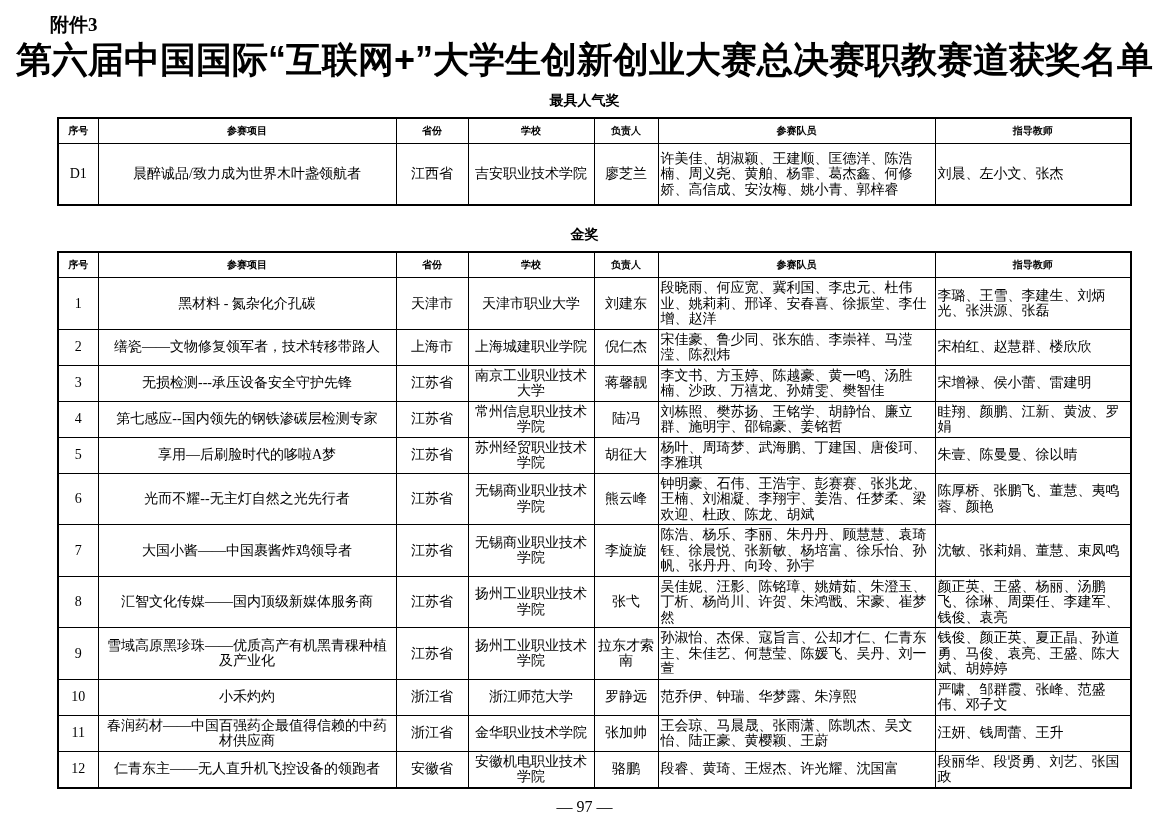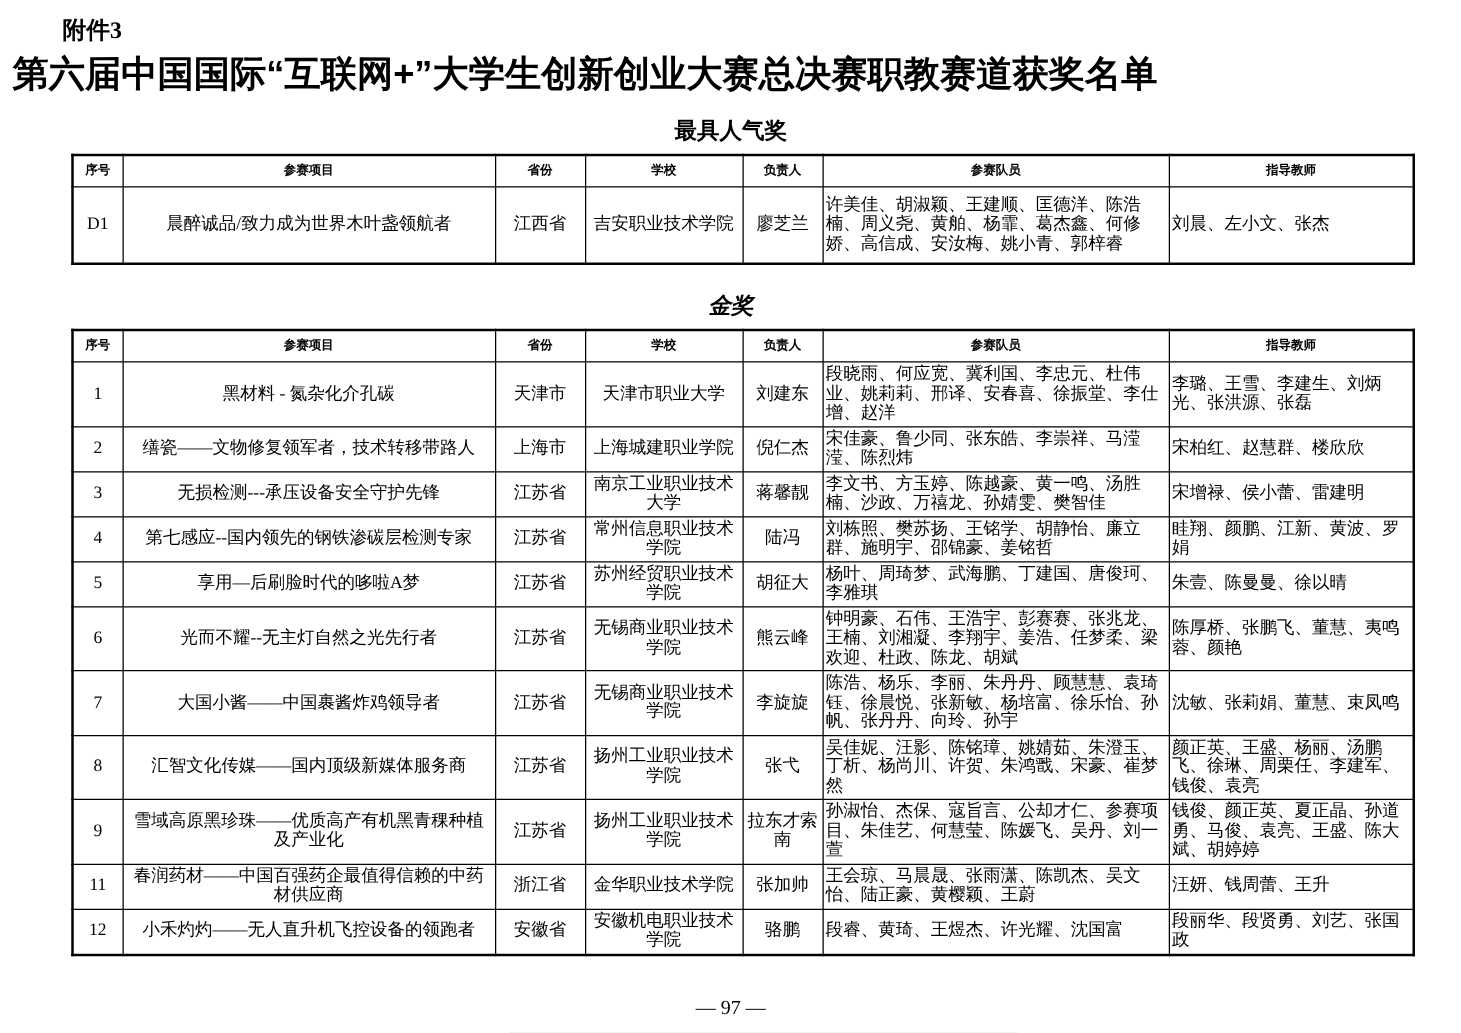--- a/index.html
+++ b/index.html
@@ -8,32 +8,32 @@
     font-family:"Liberation Serif", serif;
     position:relative; box-sizing:border-box; padding-top:14px;
     margin:0 auto; overflow:hidden;
   }
   .attachment {
     margin-left:50px;
     font-family:Liberation Serif, serif;
     font-weight:bold; font-size:19px; line-height:22px;
   }
   .doc-title {
-    text-align:left;
+    text-align:center;
     font-family:"Liberation Sans", sans-serif;
-    font-size:29px; font-weight:bold;
+    font-size:36px; font-weight:bold;
     margin:6px 10px 0 10px; line-height:36px;
   }
   .section-title {
     text-align:center;
     font-family:"Liberation Sans", sans-serif;
-    font-size:18px; font-weight:bold;
+    font-size:14px; font-weight:bold;
     margin:14px 0 7px 0;
   }
-  .section-gold .section-title { margin-top:20px;font-style:italic; }
+  .section-gold .section-title { margin-top:20px; }
   table.awards {
     width:1073px; margin-left:57px;
     border-collapse:collapse; table-layout:fixed;
     border:2px solid #000;
   }
   .awards th, .awards td {
     border:1px solid #000;
     font-size:14px; line-height:15.5px;
     padding:2px; vertical-align:middle;
     overflow:hidden; word-break:break-all;
@@ -193,35 +193,44 @@
             <td class="col-leader">张弋</td>
             <td class="col-members">吴佳妮、汪影、陈铭璋、姚婧茹、朱澄玉、丁析、杨尚川、许贺、朱鸿戬、宋豪、崔梦然</td>
             <td class="col-teachers">颜正英、王盛、杨丽、汤鹏飞、徐琳、周栗任、李建军、钱俊、袁亮</td>
           </tr>
           <tr class="h3">
             <td class="col-index">9</td>
             <td class="col-project">雪域高原黑珍珠——优质高产有机黑青稞种植及产业化</td>
             <td class="col-province">江苏省</td>
             <td class="col-school">扬州工业职业技术学院</td>
             <td class="col-leader">拉东才索南</td>
-            <td class="col-members">孙淑怡、杰保、寇旨言、公却才仁、参赛项目、朱佳艺、何慧莹、陈媛飞、吴丹、刘一萱</td>
+            <td class="col-members">孙淑怡、杰保、寇旨言、公却才仁、仁青东主、朱佳艺、何慧莹、陈媛飞、吴丹、刘一萱</td>
             <td class="col-teachers">钱俊、颜正英、夏正晶、孙道勇、马俊、袁亮、王盛、陈大斌、胡婷婷</td>
+          </tr>
+          <tr class="h2">
+            <td class="col-index">10</td>
+            <td class="col-project">小禾灼灼</td>
+            <td class="col-province">浙江省</td>
+            <td class="col-school">浙江师范大学</td>
+            <td class="col-leader">罗静远</td>
+            <td class="col-members">范乔伊、钟瑞、华梦露、朱淳熙</td>
+            <td class="col-teachers">严啸、邹群霞、张峰、范盛伟、邓子文</td>
           </tr>
           <tr class="h2">
             <td class="col-index">11</td>
             <td class="col-project">春润药材——中国百强药企最值得信赖的中药材供应商</td>
             <td class="col-province">浙江省</td>
             <td class="col-school">金华职业技术学院</td>
             <td class="col-leader">张加帅</td>
             <td class="col-members">王会琼、马晨晟、张雨潇、陈凯杰、吴文怡、陆正豪、黄樱颖、王蔚</td>
             <td class="col-teachers">汪妍、钱周蕾、王升</td>
           </tr>
           <tr class="h2">
             <td class="col-index">12</td>
-            <td class="col-project">小禾灼灼——无人直升机飞控设备的领跑者</td>
+            <td class="col-project">仁青东主——无人直升机飞控设备的领跑者</td>
             <td class="col-province">安徽省</td>
             <td class="col-school">安徽机电职业技术学院</td>
             <td class="col-leader">骆鹏</td>
             <td class="col-members">段睿、黄琦、王煜杰、许光耀、沈国富</td>
             <td class="col-teachers">段丽华、段贤勇、刘艺、张国政</td>
           </tr>
         </tbody>
       </table>
   </section>
 

